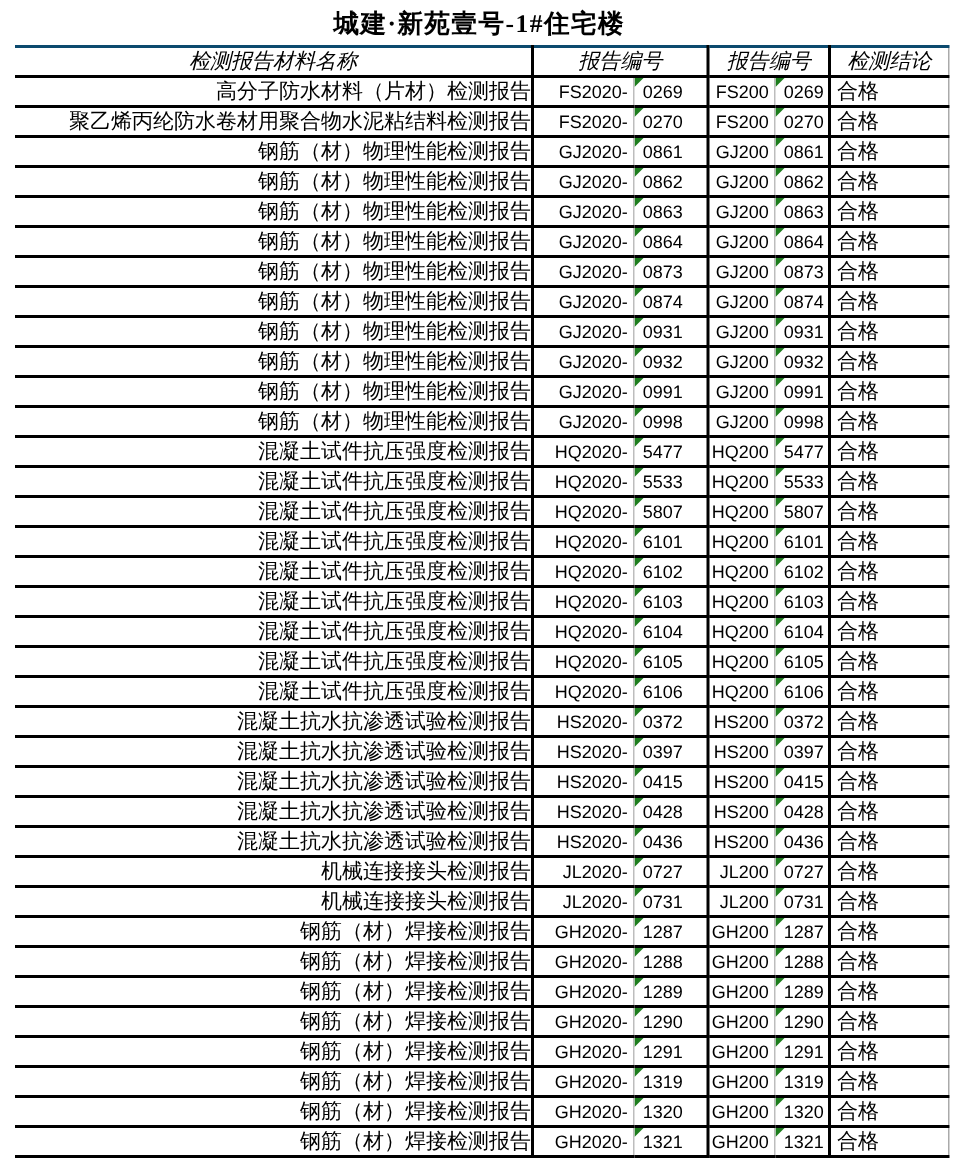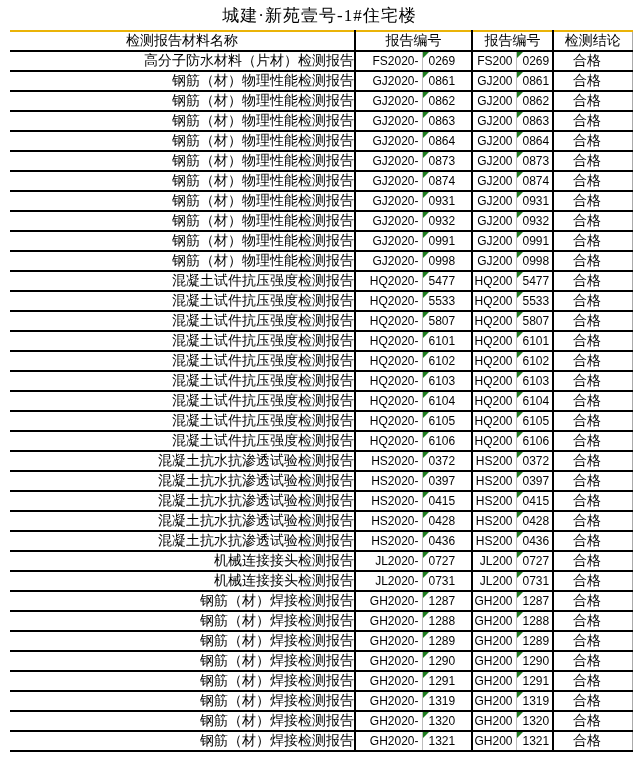--- a/index.html
+++ b/index.html
@@ -11,21 +11,21 @@
     width: 639px;
     height: 784px;
     overflow: hidden;
     font-family: "Liberation Serif", "DejaVu Serif", serif;
     color: #000000;
   }
   .doc-title {
     width: 639px;
     text-align: center;
     font-size: 17px;
-    font-weight: normal;
+    font-weight: bold;
     padding-top: 5px;
     height: 25px;
     line-height: 22px;
     letter-spacing: 1px;
   }
   table.report-table {
     border-collapse: collapse;
     table-layout: fixed;
     width: 622px;
     margin-left: 10px;
@@ -35,22 +35,23 @@
     padding: 0;
     overflow: hidden;
     white-space: nowrap;
     vertical-align: middle;
   }
   .report-table th {
     height: 15px;
     font-size: 14px;
     font-weight: normal;
     text-align: center;
-    border-top: 2px solid #eab308;
+    border-top: 2px solid #0c4a6e;
     border-bottom: 2px solid #000;
+    font-style: italic;
   }
   .report-table td {
     height: 16.5px;
     border-bottom: 2px solid #000;
   }
   
   .v-dark   { border-right: 2px solid #000; }
   .v-light  { border-right: 1px solid #bdbdbd; }
   .v-right  { border-right: 1px solid #aaaaaa; }
 
@@ -59,21 +60,21 @@
     font-size: 14px;
   }
   td.code-cell {
     font-family: "Liberation Sans", "DejaVu Sans", sans-serif;
     font-size: 12px;
   }
   td.prefix-cell { text-align: right; padding-right: 3px; }
   td.suffix-cell { text-align: left;  padding-left: 6px; position: relative; }
   td.conclusion-cell {
     text-align: left;
-    padding-left: 19px;
+    padding-left: 4px;
     font-size: 14px;
   }
   .tri-icon {
     position: absolute;
     top: 0;
     left: 0;
     width: 0;
     height: 0;
     border-top: 6px solid #1e7e1e;
     border-right: 6px solid transparent;
@@ -104,20 +105,28 @@
   <tbody>
   <tr>
     <td class="material-cell v-dark">高分子防水材料（片材）检测报告</td>
     <td class="code-cell prefix-cell v-light">FS2020-</td>
     <td class="code-cell suffix-cell v-dark"><span class="tri-icon"></span><span>0269</span></td>
     <td class="code-cell prefix-cell v-light">FS200</td>
     <td class="code-cell suffix-cell v-dark"><span class="tri-icon"></span><span>0269</span></td>
     <td class="conclusion-cell v-right">合格</td>
   </tr>
 
+  <tr>
+    <td class="material-cell v-dark">聚乙烯丙纶防水卷材用聚合物水泥粘结料检测报告</td>
+    <td class="code-cell prefix-cell v-light">FS2020-</td>
+    <td class="code-cell suffix-cell v-dark"><span class="tri-icon"></span><span>0270</span></td>
+    <td class="code-cell prefix-cell v-light">FS200</td>
+    <td class="code-cell suffix-cell v-dark"><span class="tri-icon"></span><span>0270</span></td>
+    <td class="conclusion-cell v-right">合格</td>
+  </tr>
 
 
   <tr>
     <td class="material-cell v-dark">钢筋（材）物理性能检测报告</td>
     <td class="code-cell prefix-cell v-light">GJ2020-</td>
     <td class="code-cell suffix-cell v-dark"><span class="tri-icon"></span><span>0861</span></td>
     <td class="code-cell prefix-cell v-light">GJ200</td>
     <td class="code-cell suffix-cell v-dark"><span class="tri-icon"></span><span>0861</span></td>
     <td class="conclusion-cell v-right">合格</td>
   </tr>

